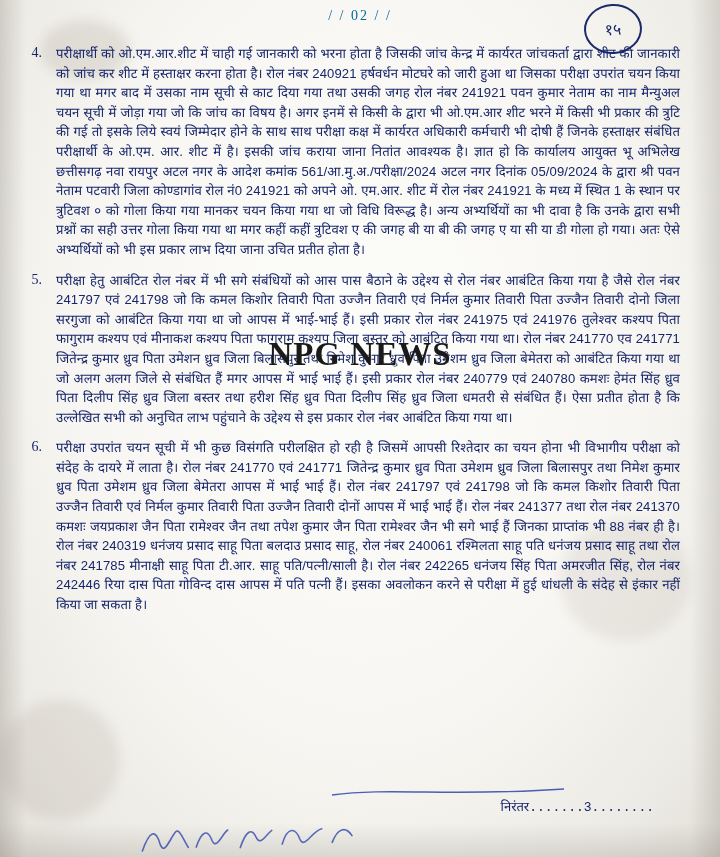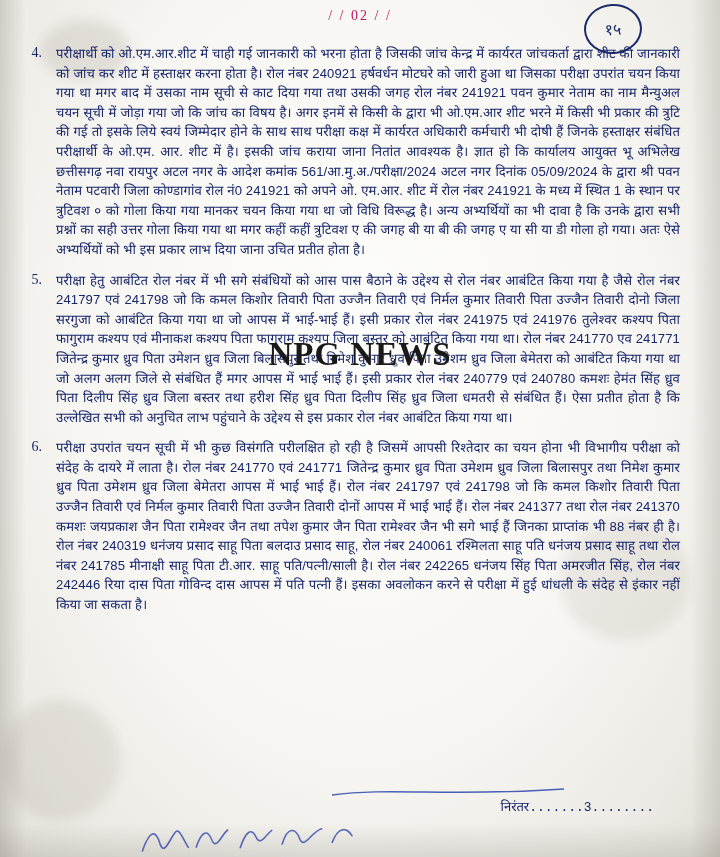--- a/index.html
+++ b/index.html
@@ -47,21 +47,21 @@
 
   
   .page-num-top {
     position: absolute;
     top: 8px;
     left: 0;
     width: 720px;
     text-align: center;
     font-family: "Liberation Serif", serif;
     font-size: 14px;
-    color: #be185d;
+    color: #0369a1;
     letter-spacing: 2px;
   }
   .stamp-circle {
     position: absolute;
     top: 4px;
     right: 78px;
     width: 54px;
     height: 46px;
     border: 2px solid #1b2a6b;
     border-radius: 50%;

